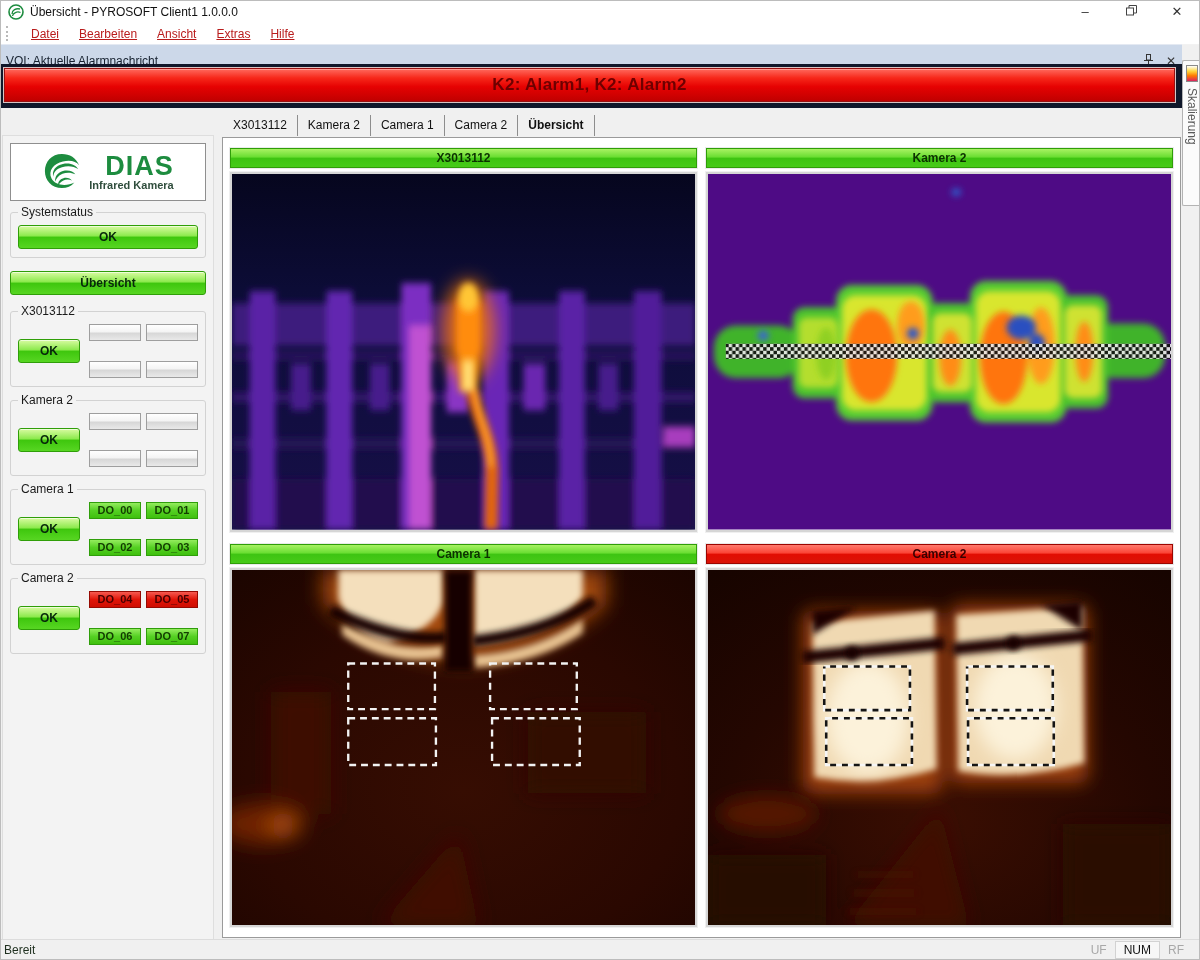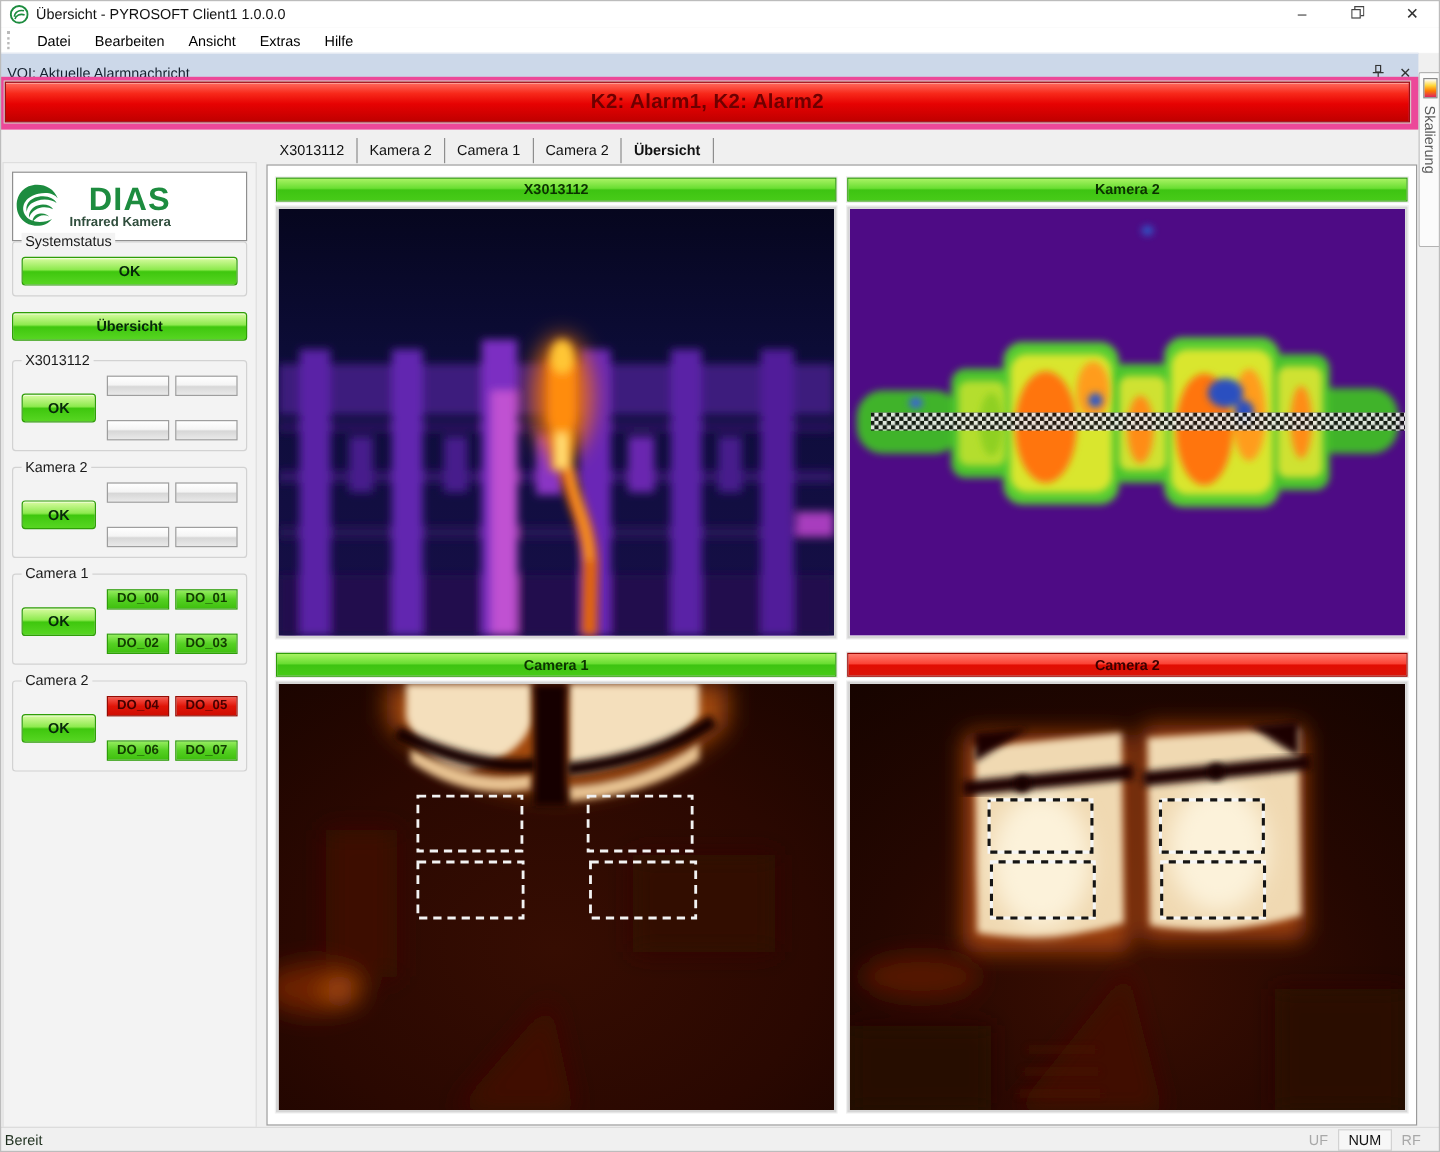--- a/index.html
+++ b/index.html
@@ -14,46 +14,46 @@
   
   .titlebar{position:absolute;top:0;left:0;right:0;height:23px;background:#ffffff;display:flex;align-items:center;}
   .app-icon{margin:0 6px 0 8px;display:flex;}
   .title-text{font-size:12px;color:#111;}
   .win-buttons{margin-left:auto;display:flex;height:100%;}
   .win-btn{width:46px;height:100%;display:flex;align-items:center;justify-content:center;color:#333;font-size:13px;}
 
   
   .menubar{position:absolute;top:23px;left:0;right:0;height:21px;background:#ffffff;display:flex;align-items:center;border-bottom:1px solid #f2f2f2;}
   .menu-grip{width:3px;height:15px;border-left:2px dotted #b9b9b9;margin:0 10px 0 6px;}
-  .menu-item{padding:2px 10px;color:#000000;}
+  .menu-item{padding:2px 10px;color:#b91c1c;text-decoration:underline;}
 
   
   .voi-header{position:absolute;top:44px;left:0;width:1182px;height:32px;background:#ccd8e9;display:flex;align-items:center;padding:0 6px;box-sizing:border-box;border-top:1px solid #e4e9f2;}
   .voi-title{color:#15202e;}
   .voi-icons{margin-left:auto;display:flex;gap:12px;align-items:center;}
-  .alarm-area{position:absolute;top:64px;left:0;width:1182px;height:44px;background:#ec4899;}
+  .alarm-area{position:absolute;top:64px;left:0;width:1182px;height:44px;background:#0f172a;}
   .alarm-banner{position:absolute;left:4px;right:7px;top:4px;bottom:6px;
     background:linear-gradient(180deg,#ff6a5e 0%,#f7281a 28%,#e60202 55%,#c00000 100%);
     border:1px solid #991010;box-shadow:inset 0 1px 0 rgba(255,255,255,.35), 0 0 0 1px #d8c4c4;
     display:flex;align-items:center;justify-content:center;}
   .alarm-text{color:#6e0000;font-weight:bold;font-size:17px;letter-spacing:.3px;}
 
   
   .skal-tab{position:absolute;right:0;top:60px;width:18px;height:146px;background:#fbfbfb;border:1px solid #b3b3b3;border-right:none;border-radius:2px 0 0 2px;display:flex;flex-direction:column;align-items:center;padding-top:4px;box-sizing:border-box;z-index:5;}
   .skal-icon{width:10px;height:15px;border:1px solid #8a8a8a;background:linear-gradient(180deg,#ffffff 0%,#ffd73c 35%,#ff7a00 65%,#dc2260 100%);margin-bottom:6px;}
   .skal-label{writing-mode:vertical-rl;color:#5a5a5a;font-size:12px;}
 
   
   .sidebar{position:absolute;left:0;top:110px;width:217px;bottom:20px;background:#f0f0f0;}
   .sidebar-header{height:22px;background:linear-gradient(180deg,#ffffff 0%,#e6edf7 45%,#c9d6e8 100%);border:1px solid #aebccd;display:flex;align-items:center;padding:0 5px 0 6px;box-sizing:border-box;}
   .sidebar-title{color:#15202e;}
   .sidebar-pin{margin-left:auto;display:flex;}
   .sidebar-body{position:absolute;top:25px;left:2px;right:3px;bottom:0;background:#f3f3f3;border:1px solid #dedede;padding:7px 7px 0 7px;box-sizing:border-box;}
 
-  .logo-box{height:56px;background:#ffffff;border:1px solid #8f8f8f;display:flex;align-items:center;gap:7px;}
+  .logo-box{height:56px;background:#ffffff;border:1px solid #8f8f8f;display:flex;align-items:center;justify-content:center;gap:7px;margin-bottom:11px;}
   .logo-text{display:flex;flex-direction:column;align-items:flex-end;}
   .logo-brand{color:#1d8c3f;font-weight:bold;font-size:27px;line-height:25px;letter-spacing:1px;}
   .logo-sub{color:#2f4d3c;font-weight:bold;font-size:11px;}
 
   .groupbox{position:relative;border:1px solid #d2d2d2;border-radius:3px;padding:12px 7px 8px 7px;margin-bottom:13px;}
   .group-label{position:absolute;top:-8px;left:7px;background:#f3f3f3;padding:0 3px;color:#1a1a1a;}
 
   .btn-green{background:linear-gradient(180deg,#d9fba2 0%,#8dea4e 44%,#3fc70e 52%,#57d622 100%);
     border:1px solid #2f9e08;border-radius:3px;color:#07280a;font-weight:bold;text-align:center;
     box-shadow:inset 0 1px 0 rgba(255,255,255,.6);}

